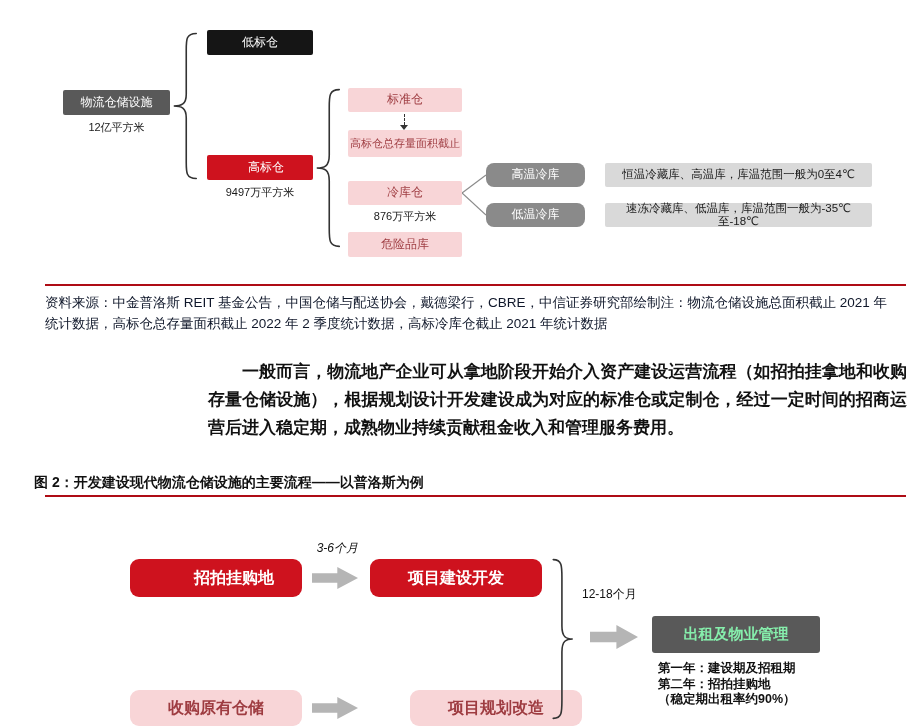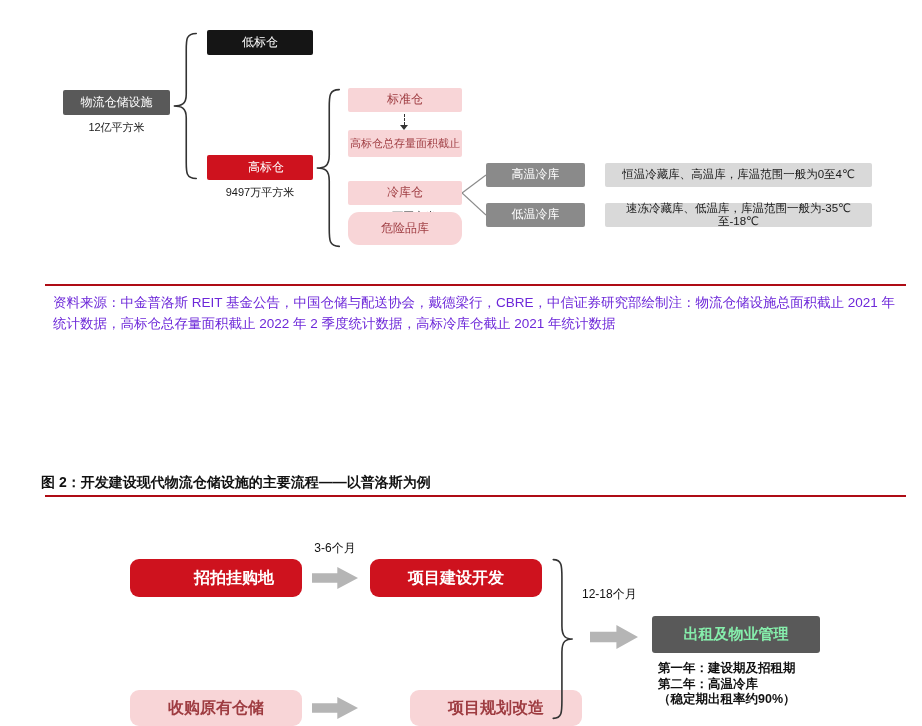--- a/index.html
+++ b/index.html
@@ -8,28 +8,28 @@
   }
   *{box-sizing:border-box; margin:0; padding:0;}
   body{font-family:"Liberation Sans","DejaVu Sans",sans-serif; background:#fff; color:var(--ink);}
   #page{position:relative; width:922px; height:726px; background:#fff; overflow:hidden;}
   .box{position:absolute; display:flex; align-items:center; justify-content:center; text-align:center;
        font-size:12px; line-height:1.15; border-radius:2px; padding:1px 2px;}
   .box-dark{background:var(--dark-gray); color:#fff;}
   .box-black{background:#151515; color:#fff;}
   .box-red{background:var(--brand-red); color:#fff;}
   .box-pink{background:var(--pink); color:var(--pink-text);}
-  .box-gray{background:var(--mid-gray); color:#fff;}
+  .box-gray{background:var(--mid-gray); color:#fff;border-radius:8px;}
   .box-light{background:var(--light-gray); color:var(--ink);}
   .sub-label{position:absolute; text-align:center; font-size:11px; color:var(--ink);}
   .brace{position:absolute;}
   .brace svg{display:block; width:100%; height:100%;}
   .brace path{fill:none; stroke:#333; stroke-width:1.6; stroke-linecap:round;}
   .redline{position:absolute; border-top:2px solid var(--line-red);}
-  .source{position:absolute; font-size:13.5px; line-height:21px; color:#6d28d9;margin-left:8px;}
+  .source{position:absolute; font-size:13.5px; line-height:21px; color:#0f172a;}
   .para{position:absolute; font-size:17px; font-weight:bold; line-height:28px; text-indent:2em;
         text-align:justify; color:#111;}
   .fig-title{position:absolute; font-size:14px; font-weight:bold; color:#111; white-space:nowrap;}
   .flow-box{position:absolute; display:flex; align-items:center; justify-content:center;
             font-size:16px; font-weight:bold; border-radius:9px;}
   .flow-dark{background:var(--dark-gray); color:#86efac; border-radius:3px; font-size:15px;}
   .flow-red{background:var(--brand-red); color:#fff;}
   .flow-pink{background:var(--pink); color:var(--pink-text);}
   .block-arrow{position:absolute; background:var(--arrow-gray);
                clip-path:polygon(0 28%,55% 28%,55% 0,100% 50%,55% 100%,55% 72%,0 72%);}
@@ -70,46 +70,47 @@
   <div class="box box-pink" style="left:348px;top:88px;width:114px;height:24px;">标准仓</div>
 
   <div class="dash-line" style="left:404px;top:114px;height:11px;"></div>
   <div class="dash-head" style="left:400px;top:125px;"></div>
 
   <div class="box box-pink" style="left:348px;top:130px;width:114px;height:27px;font-size:11px;">高标仓总存量面积截止</div>
 
   <div class="box box-pink" style="left:348px;top:181px;width:114px;height:24px;">冷库仓</div>
   <div class="sub-label" style="left:348px;top:209px;width:114px;">876万平方米</div>
 
-  <div class="box box-pink" style="left:348px;top:212px;width:114px;height:33px;border-radius:11px;">危险品库</div>
+  <div class="box box-pink" style="left:348px;top:232px;width:114px;height:25px;">危险品库</div>
 
   <div class="conn" style="left:462px;top:165px;width:24px;height:60px;">
     <svg width="24" height="60">
       <line x1="0" y1="28" x2="24" y2="10"></line>
       <line x1="0" y1="28" x2="24" y2="50"></line>
     </svg>
   </div>
 
   <div class="box box-gray" style="left:486px;top:163px;width:99px;height:24px;">高温冷库</div>
   <div class="box box-gray" style="left:486px;top:203px;width:99px;height:24px;text-align:right;">低温冷库</div>
 
   <div class="box box-light" style="left:605px;top:163px;width:267px;height:24px;font-size:11.5px;">恒温冷藏库、高温库，库温范围一般为0至4℃</div>
   <div class="box box-light" style="left:605px;top:203px;width:267px;height:24px;font-size:11.5px;">速冻冷藏库、低温库，库温范围一般为-35℃至-18℃</div>
 
   <div class="redline" style="left:45px;top:284px;width:861px;"></div>
   <div class="source" style="left:45px;top:292px;width:865px;">
     <div>资料来源：中金普洛斯 REIT 基金公告，中国仓储与配送协会，戴德梁行，CBRE，中信证券研究部绘制注：物流仓储设施总面积截止 2021 年</div>
     <div>统计数据，高标仓总存量面积截止 2022 年 2 季度统计数据，高标冷库仓截止 2021 年统计数据</div>
   </div>
 
+  <div class="para" style="left:208px;top:358px;width:699px;">一般而言，物流地产企业可从拿地阶段开始介入资产建设运营流程（如招拍挂拿地和收购存量仓储设施），根据规划设计开发建设成为对应的标准仓或定制仓，经过一定时间的招商运营后进入稳定期，成熟物业持续贡献租金收入和管理服务费用。</div>
 
-  <div class="fig-title" style="left:35px;top:474px;padding-left:6px;">图 2：开发建设现代物流仓储设施的主要流程——以普洛斯为例</div>
+  <div class="fig-title" style="left:28px;top:474px;padding-left:6px;">图 2：开发建设现代物流仓储设施的主要流程——以普洛斯为例</div>
   <div class="redline" style="left:45px;top:495px;width:861px;"></div>
 
-  <div class="duration" style="left:300px;top:540px;width:70px;text-align:center;">3-6个月</div>
+  <div class="duration" style="left:288px;top:540px;width:70px;text-align:right;font-style:italic;">3-6个月</div>
 
   <div class="flow-box flow-red" style="left:130px;top:559px;width:172px;height:38px;padding-left:36px;">招拍挂购地</div>
   <div class="block-arrow" style="left:312px;top:567px;width:46px;height:22px;"></div>
   <div class="flow-box flow-red" style="left:370px;top:559px;width:172px;height:38px;">项目建设开发</div>
 
   <div class="flow-box flow-pink" style="left:130px;top:690px;width:172px;height:36px;">收购原有仓储</div>
   <div class="block-arrow" style="left:312px;top:697px;width:46px;height:22px;"></div>
   <div class="flow-box flow-pink" style="left:370px;top:690px;width:172px;height:36px;margin-left:40px;">项目规划改造</div>
 
   <div class="brace" style="left:550px;top:558px;width:26px;height:162px;">
@@ -119,17 +120,17 @@
   </div>
 
   <div class="duration" style="left:582px;top:586px;width:90px;">12-18个月</div>
 
   <div class="block-arrow" style="left:590px;top:625px;width:48px;height:24px;"></div>
 
   <div class="flow-box flow-dark" style="left:652px;top:616px;width:168px;height:37px;">出租及物业管理</div>
 
   <div class="notes" style="left:658px;top:661px;">
     <div>第一年：建设期及招租期</div>
-    <div>第二年：高温冷库</div>
+    <div>第二年：招拍挂购地</div>
     <div>（稳定期出租率约90%）</div>
   </div>
 
 </div>
 
 </body></html>

